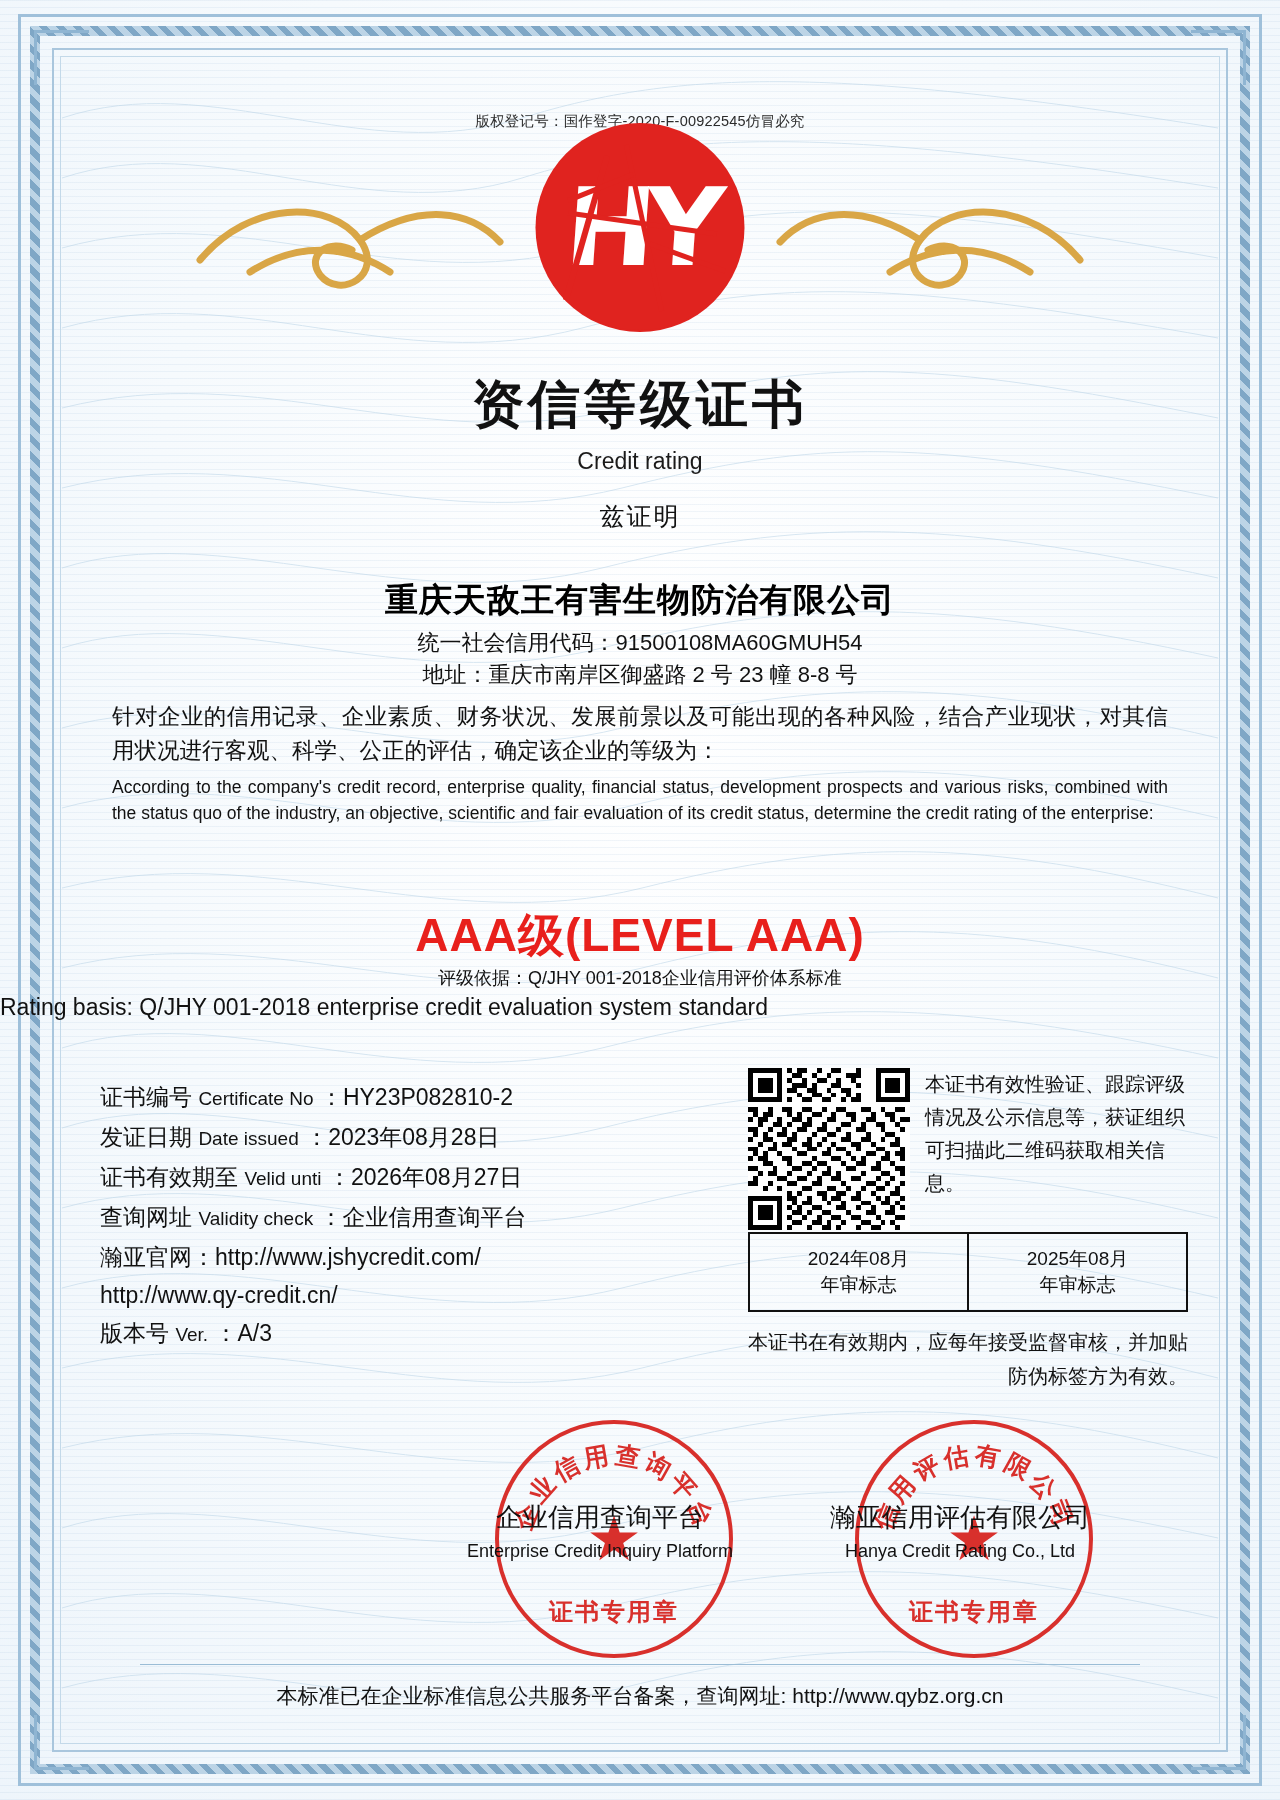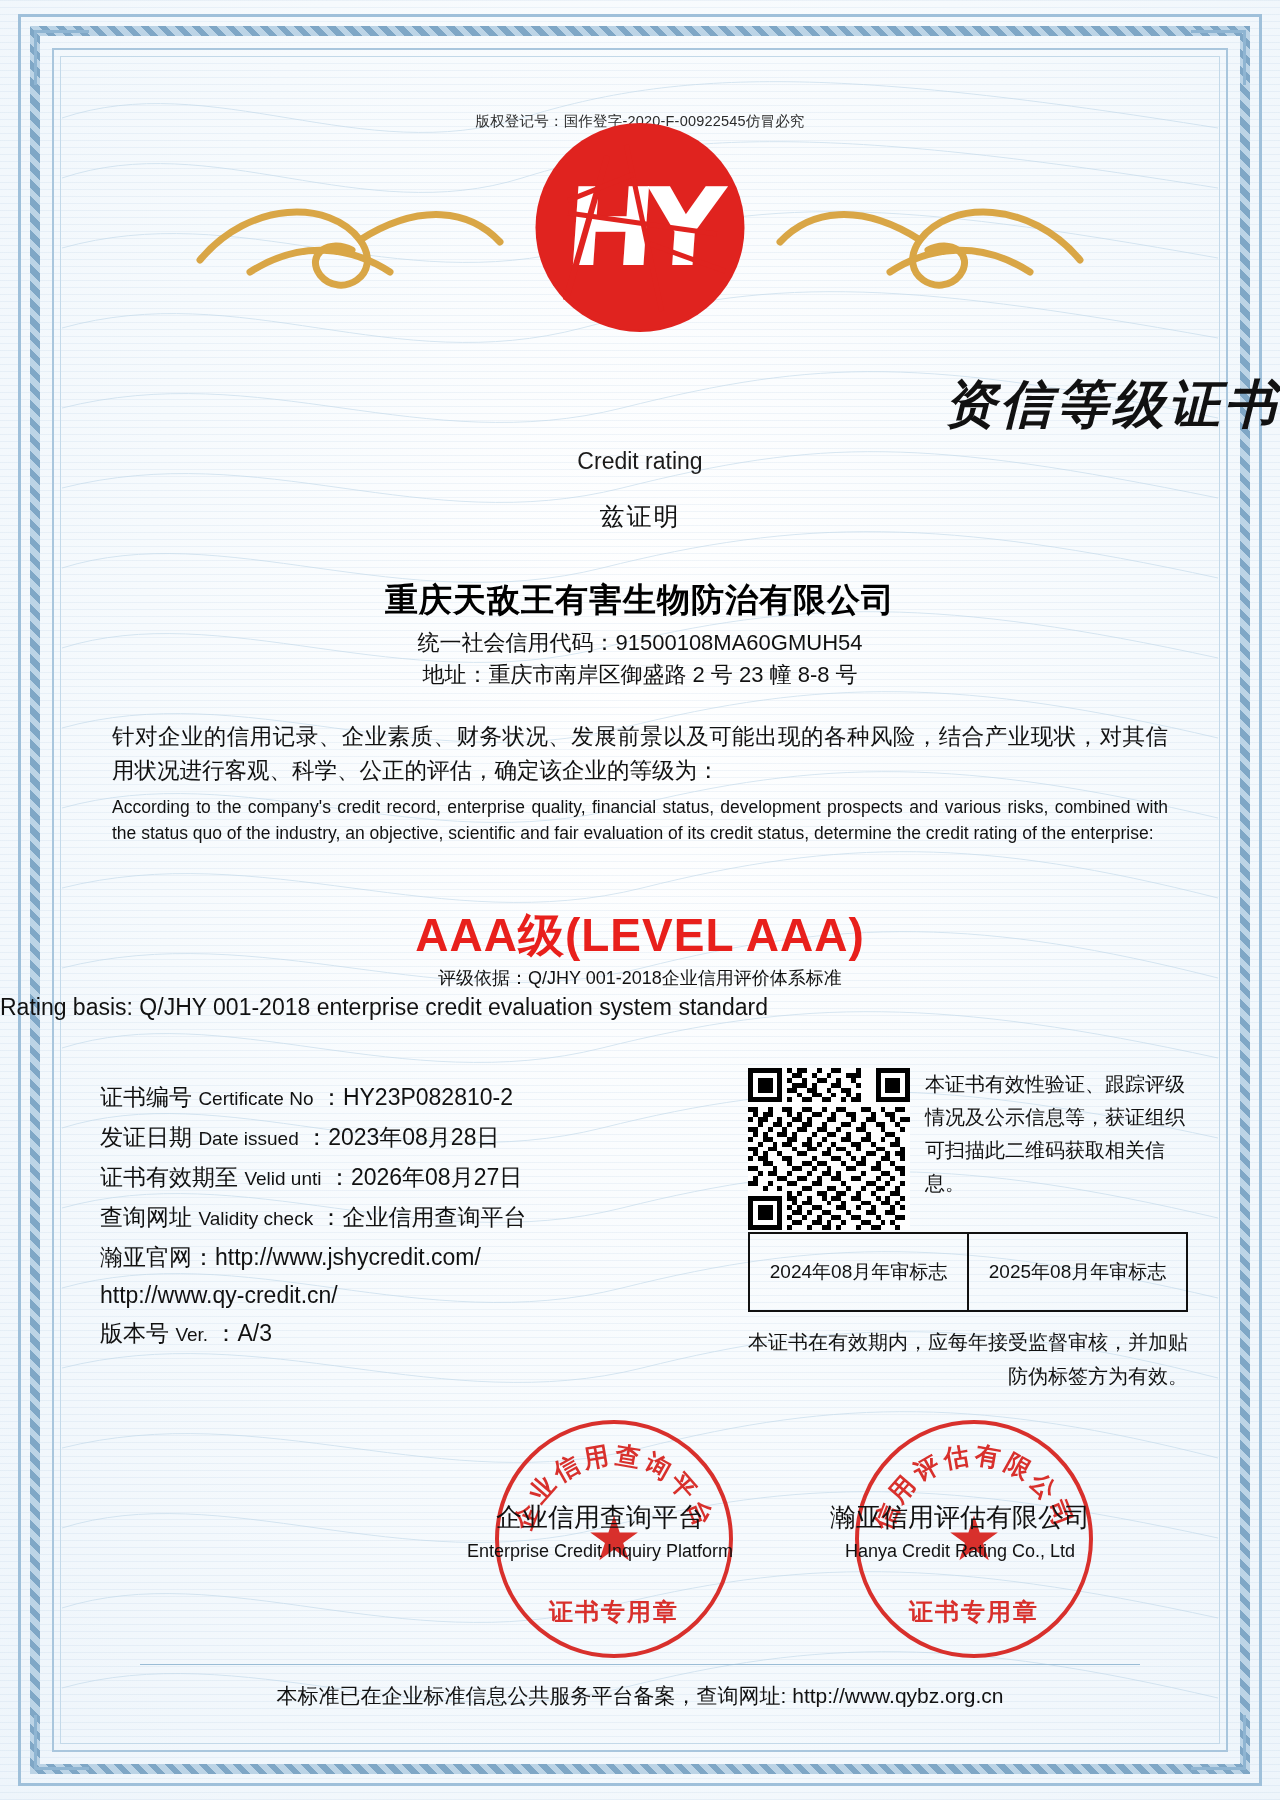--- a/index.html
+++ b/index.html
@@ -72,22 +72,22 @@
     font-weight:bold;font-size:108px;color:#ffffff;letter-spacing:-10px;
     line-height:1;
     position:relative;
     transform:skewX(-4deg);
   }
   .logo .crack{
     position:absolute;background:#e0231f;
   }
 
   .title-cn{
-    position:absolute;top:370px;left:0;width:1280px;text-align:right;
-    font-size:52px;font-weight:bold;color:#111;letter-spacing:4px;font-style:italic;
+    position:absolute;top:370px;left:0;width:1280px;text-align:center;
+    font-size:52px;font-weight:bold;color:#111;letter-spacing:4px;
   }
   .title-en{
     position:absolute;top:448px;left:0;width:1280px;text-align:center;
     font-size:23px;color:#1a1a1a;
   }
   .certify-cn{
     position:absolute;top:500px;left:0;width:1280px;text-align:center;
     font-size:25px;color:#111;letter-spacing:2px;
   }
   .certify-en{
@@ -101,21 +101,21 @@
   .usci{
     position:absolute;top:628px;left:0;width:1280px;text-align:center;
     font-size:22px;color:#111;
   }
   .addr{
     position:absolute;top:660px;left:0;width:1280px;text-align:center;
     font-size:22px;color:#111;
   }
 
   .para{
-    position:absolute;left:112px;right:112px;top:720px;
+    position:absolute;left:112px;right:112px;top:700px;
   }
   .para .cn{
     font-size:22.5px;color:#111;line-height:34px;text-align:justify;
   }
   .para .en{
     margin-top:6px;
     font-size:17.5px;color:#111;line-height:26px;text-align:justify;
   }
 
   .level{
@@ -147,21 +147,21 @@
   .qr-note{
     position:absolute;left:925px;top:1068px;width:260px;
     font-size:20px;color:#111;line-height:33px;
   }
 
   .stamp-boxes{
     position:absolute;left:748px;top:1232px;width:440px;height:80px;
     display:flex;
   }
   .stamp-box{
-    flex:1;border:2px solid #111;display:flex;flex-direction:row;
+    flex:1;border:2px solid #111;display:flex;flex-direction:column;
     align-items:center;justify-content:center;font-size:19px;color:#111;line-height:26px;
   }
   .stamp-box + .stamp-box{border-left:none;}
 
   .annual-note{
     position:absolute;left:748px;top:1325px;width:440px;
     font-size:20px;color:#111;line-height:34px;text-align:right;
   }
 
   .seal{

